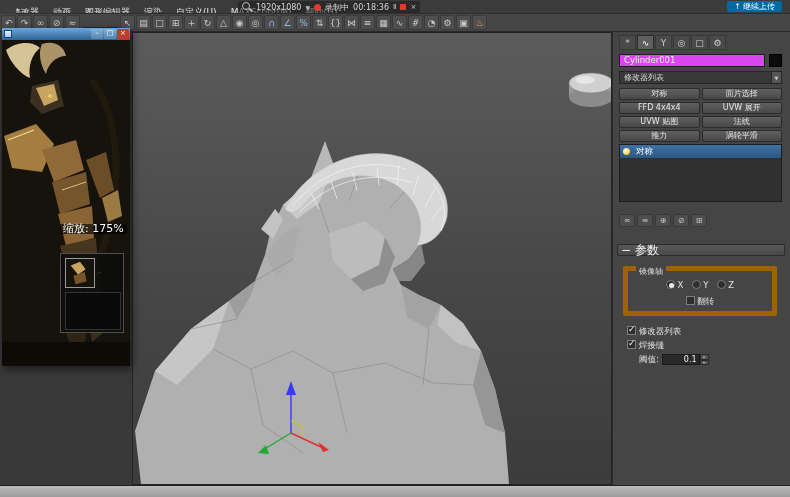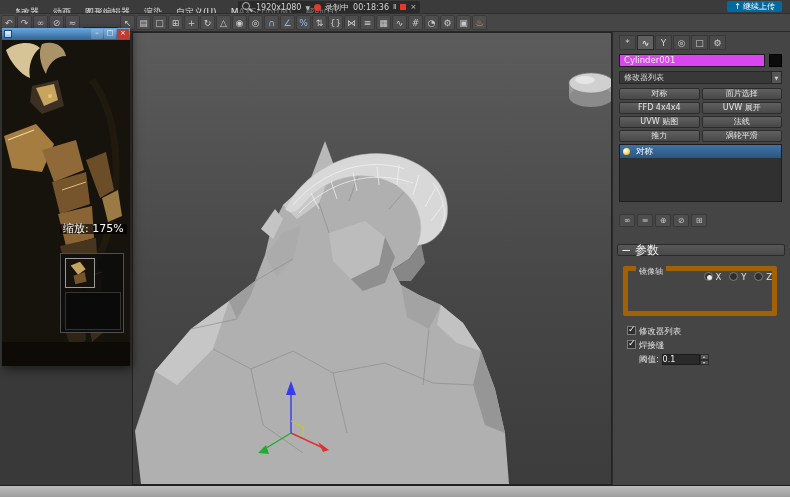--- a/index.html
+++ b/index.html
@@ -51,21 +51,21 @@
   #stacktools{left:6px;top:182px;width:166px;height:14px}
   .stool{display:inline-block;width:16px;height:13px;line-height:12px;text-align:center;font-size:8px;color:#c9c9c9;background:#4e4e4e;border:1px solid #383838;border-radius:2px;margin-right:2px;cursor:pointer}
   #rollhdr{left:4px;top:212px;width:168px;height:12px;background:linear-gradient(#585858,#494949);border:1px solid #2b2b2b;border-radius:2px;font-size:12px;line-height:10px;color:#eee;padding-left:3px;cursor:pointer}
   .grp{border:5px solid #a16207;border-radius:2px}
   .legend{position:absolute;top:-5px;left:8px;background:#454545;padding:0 3px;font-size:8px;color:#ddd}
   .cb{position:relative;display:inline-block;width:9px;height:9px;background:#2e2e2e;border:1px solid #7d7d7d;vertical-align:-1px;cursor:pointer}
   .cb[data-checked="true"]::after{content:"✓";position:absolute;left:0;top:-3px;font-size:9px;color:#f2f2f2}
   .rd{position:relative;display:inline-block;width:9px;height:9px;border-radius:50%;background:#2e2e2e;border:1px solid #7d7d7d;vertical-align:-1px;cursor:pointer}
   .rd[data-checked="true"]::after{content:"";position:absolute;left:2px;top:2px;width:5px;height:5px;border-radius:50%;background:#ececec}
   .plbl{font-size:8.5px;color:#e2e2e2}
-  #thrfield{display:inline-block;width:38px;height:11px;background:#2a2a2a;border:1px solid #1c1c1c;color:#f0f0f0;font-size:8px;line-height:9px;padding-right:2px;vertical-align:middle}
+  #thrfield{display:inline-block;width:38px;height:11px;background:#2a2a2a;border:1px solid #1c1c1c;color:#f0f0f0;font-size:8px;line-height:9px;text-align:right;padding-right:2px;vertical-align:middle}
   .spin{display:inline-block;width:9px;vertical-align:middle}
   .spin div{height:5.5px;background:#565656;border:1px solid #2b2b2b;font-size:4px;line-height:4px;text-align:center;color:#ccc;cursor:pointer}
 
   
   #imgwin{left:2px;top:28px;width:128px;height:338px;background:#101010;box-shadow:2px 3px 9px rgba(0,0,0,.55);z-index:40}
   #imgwin-title{left:0;top:0;width:128px;height:12px;background:linear-gradient(#6aa7dd,#2e6396);cursor:move}
   .wbtn{float:right;width:12px;height:10px;margin:1px 1px 0 0;text-align:center;font-size:7px;line-height:9px;color:#fff;background:rgba(255,255,255,.18);border-radius:1px;cursor:pointer}
   .wbtn.close{background:#c23b2e}
   #appicon{float:left;width:8px;height:8px;margin:2px 0 0 2px;background:linear-gradient(#eaf3ff,#9cc4ef);border:1px solid #1d4875}
   #zoomtag{left:58px;top:196px;background:rgba(0,0,0,.62);color:#fff;font-size:11px;line-height:10px;padding:0 3px;border-radius:1px}
@@ -200,27 +200,31 @@
       <span class="bulb"></span>
       <span>对称</span>
     </div>
   </div>
   <div class="abs" id="stacktools">
     <span class="stool">∞</span><span class="stool">≡</span><span class="stool">⊕</span><span class="stool">⊘</span><span class="stool">⊞</span>
   </div>
   <div class="abs" id="rollhdr">− <span>参数</span></div>
   <div class="abs grp" style="left:10px;top:234px;width:154px;height:50px">
     <span class="legend">镜像轴</span>
-    <div style="text-align:right;margin-top:1px">
+    <div style="text-align:center;margin-top:9px">
       <span class="rd" data-checked="true"></span>
       <span class="plbl">X</span>&nbsp;&nbsp;
       <span class="rd" data-checked="false"></span>
       <span class="plbl">Y</span>&nbsp;&nbsp;
       <span class="rd" data-checked="false"></span>
       <span class="plbl">Z</span>
+    </div>
+    <div style="text-align:center;margin-top:6px">
+      <span class="cb" data-checked="false"></span>
+      <span class="plbl">翻转</span>
     </div>
   </div>
   <div class="abs" style="left:14px;top:294px">
     <span class="cb" data-checked="true"></span>
     <span class="plbl">修改器列表</span>
   </div>
   <div class="abs" style="left:14px;top:308px">
     <span class="cb" data-checked="true"></span>
     <span class="plbl">焊接缝</span>
   </div>

